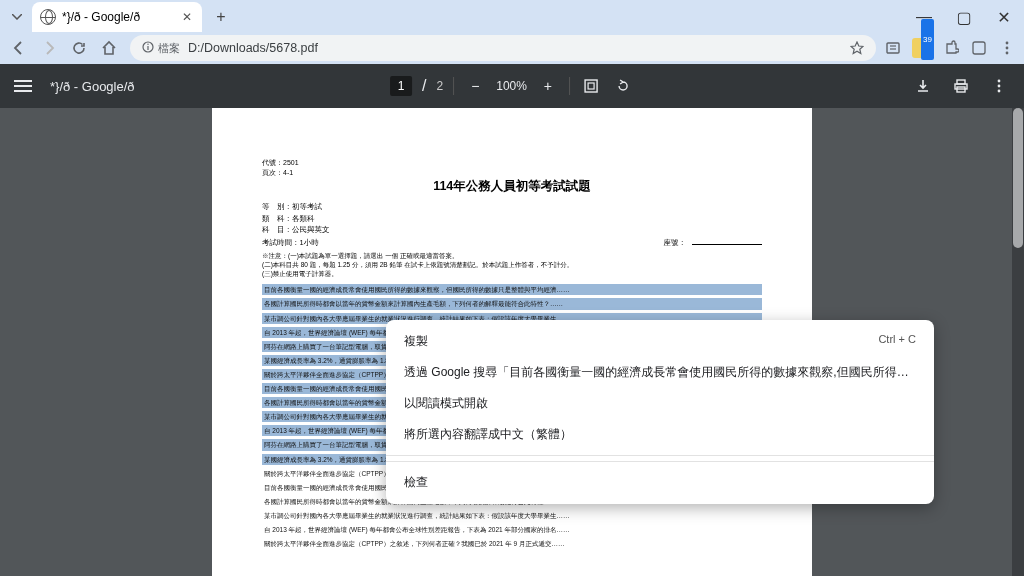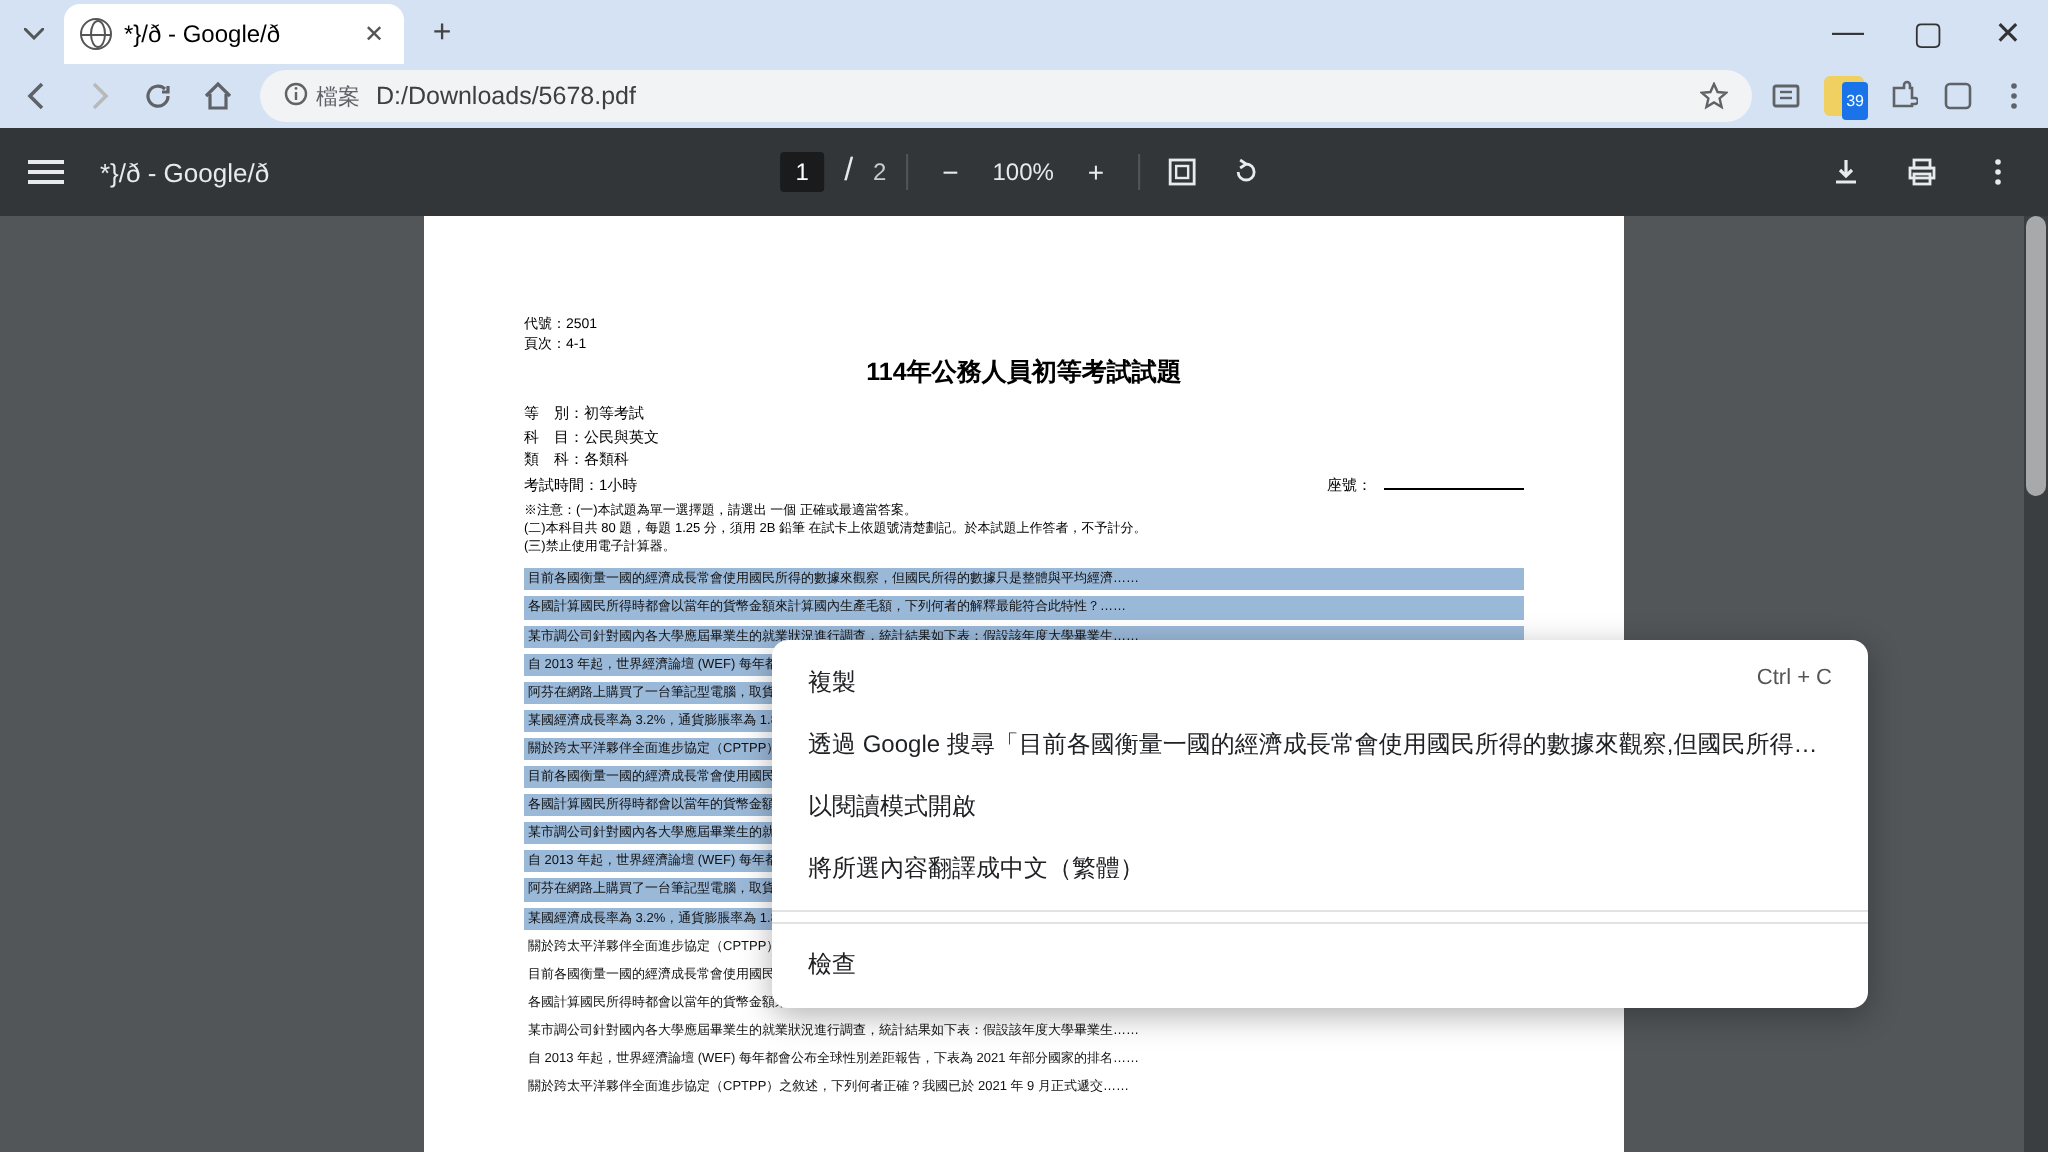--- a/index.html
+++ b/index.html
@@ -22,21 +22,21 @@
 .addr-bar.outer { background: #d4e2f4; padding: 0 6px 2px 6px; height: 30px; }
 .nav-icons { display: flex; gap: 12px; align-items: center; padding: 0 4px; }
 .nav-ico { width: 18px; height: 18px; color: #5f6368; display: flex; align-items: center; justify-content: center; }
 .nav-ico.disabled { color: #b9b9b9; }
 .omnibox { flex: 1; display: flex; align-items: center; background: #f1f3f4; border-radius: 14px; height: 26px; padding: 0 12px; gap: 8px; }
 .omnibox .site-info { display: flex; align-items: flex-start; gap: 4px; color: #5f6368; font-size: 11px; }
 .omnibox .url { font-size: 12.5px; color: #3c4043; }
 .omnibox .star { margin-left: auto; color: #5f6368; }
 .right-icons { display: flex; gap: 10px; align-items: center; padding-right: 2px; }
 .ext-badge { position: relative; width: 20px; height: 20px; background: #f0d060; border-radius: 3px; }
-.ext-badge .num { position: absolute; bottom: -2px; right: -2px; font-size: 8px; background: #1a73e8; color: #fff; padding: 5px 2px; border-radius: 2px; margin-top: 22px; }
+.ext-badge .num { position: absolute; bottom: -2px; right: -2px; font-size: 8px; background: #1a73e8; color: #fff; padding: 16px 2px; border-radius: 2px; margin-top: 22px; }
 
 
 .pdf-toolbar { background: #323639; height: 44px; display: flex; align-items: center; color: #e8eaed; padding: 0 14px; gap: 14px; }
 .hamburger { width: 18px; display: flex; flex-direction: column; gap: 3px; cursor: pointer; }
 .hamburger span { height: 2px; background: #e8eaed; }
 .pdf-title { font-size: 13px; margin-left: 4px; white-space: nowrap; }
 .pdf-center { position: absolute; left: 50%; transform: translateX(-50%); display: flex; align-items: center; gap: 10px; }
 .page-input { background: #191b1c; color: #fff; width: 22px; height: 20px; text-align: center; font-size: 12px; border-radius: 2px; display: flex; align-items: center; justify-content: center; }
 .page-total { font-size: 12px; color: #ccc; }
 .tb-sep { width: 1px; height: 18px; background: #555; }
@@ -218,22 +218,22 @@
 <div class="pdf-viewport">
   <div class="pdf-page">
     <div class="doc-header-row">
       <div class="doc-meta">
         <div>代號：2501</div>
         <div>頁次：4-1</div>
       </div>
       <div class="doc-title">114年公務人員初等考試試題</div>
     </div>
     <div class="meta-line">等　別：初等考試</div>
+    <div class="meta-line">類　科：各類科</div>
     <div class="meta-line">科　目：公民與英文</div>
-    <div class="meta-line">類　科：各類科</div>
     <div style="display:flex;">
       <div class="meta-line" style="flex:1">考試時間：1小時</div>
       <div class="meta-line"><span>座號：</span><span class="blank-line"></span></div>
     </div>
     <div class="meta-line" style="white-space:pre-line; font-size:6.5px; margin-top:2px">※注意：(一)本試題為單一選擇題，請選出 一個 正確或最適當答案。
 (二)本科目共 80 題，每題 1.25 分，須用 2B 鉛筆 在試卡上依題號清楚劃記。於本試題上作答者，不予計分。
 (三)禁止使用電子計算器。</div>
 
     <div class="doc-body">
       <div class="question selected">目前各國衡量一國的經濟成長常會使用國民所得的數據來觀察，但國民所得的數據只是整體與平均經濟……</div>

